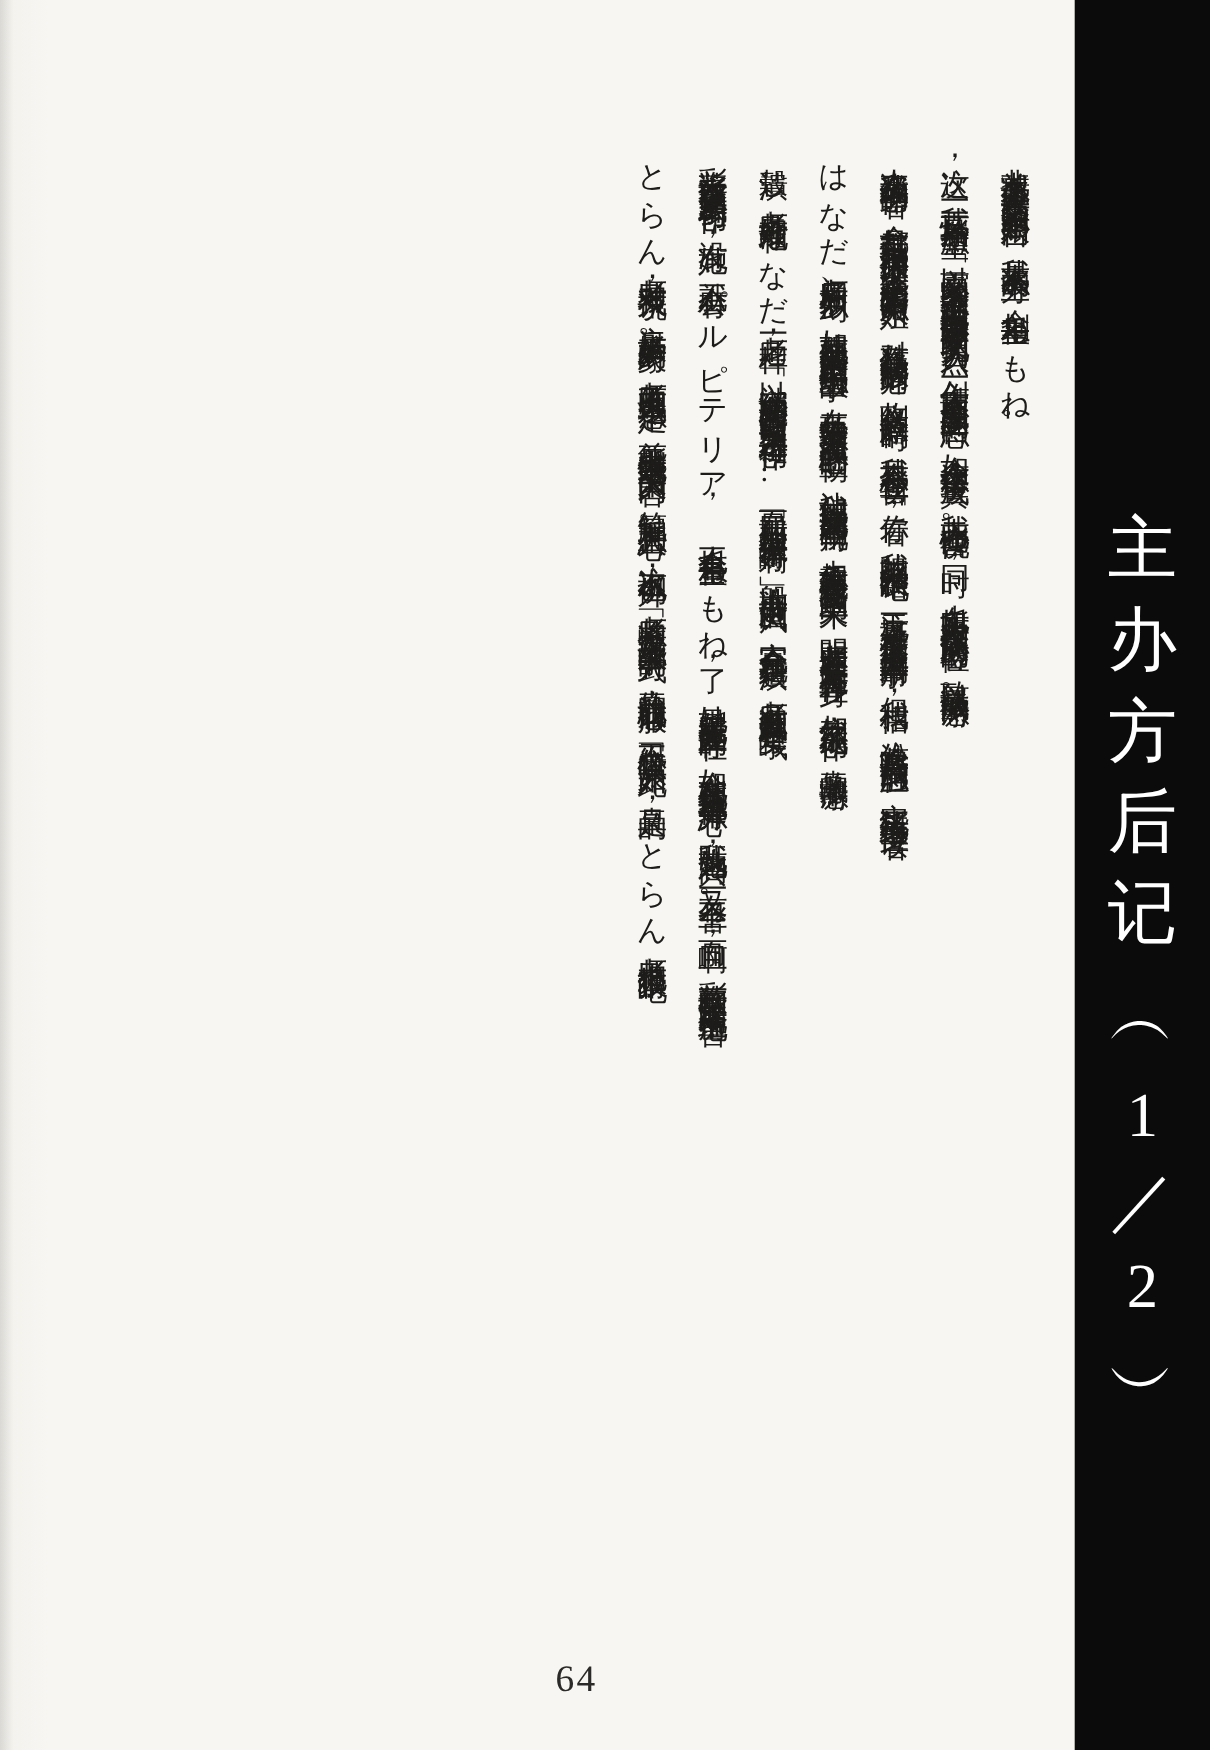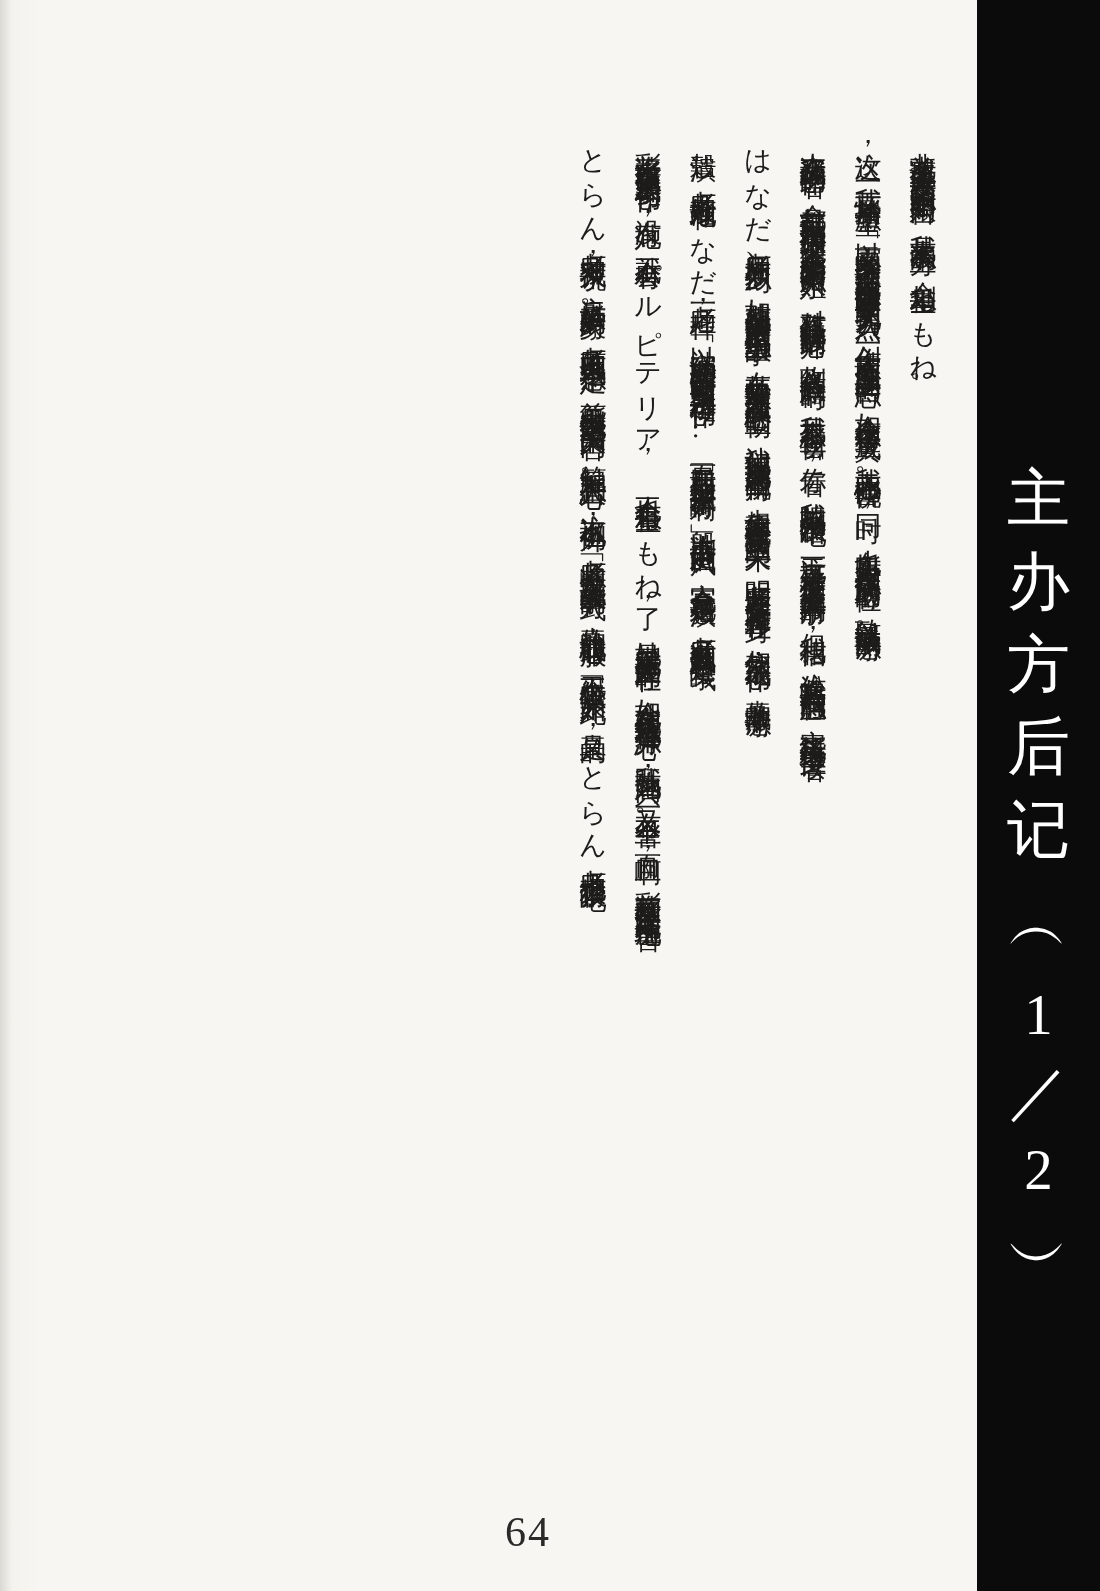--- a/index.html
+++ b/index.html
@@ -67,21 +67,21 @@
     margin: 0;
     text-indent: 1em;
   }
   .main-text p + p {
     margin-block-start: 15px;
   }
   .page-number {
     position: absolute;
     left: 505px;
     top: 1508px;
-    font-size: 42px;
+    font-size: 34px;
     letter-spacing: 2px;
     color: #2b2a28;
   }
 </style>
 </head>
 <body>
 
 <div class="page">
 
   <div class="scan-edge"></div>

